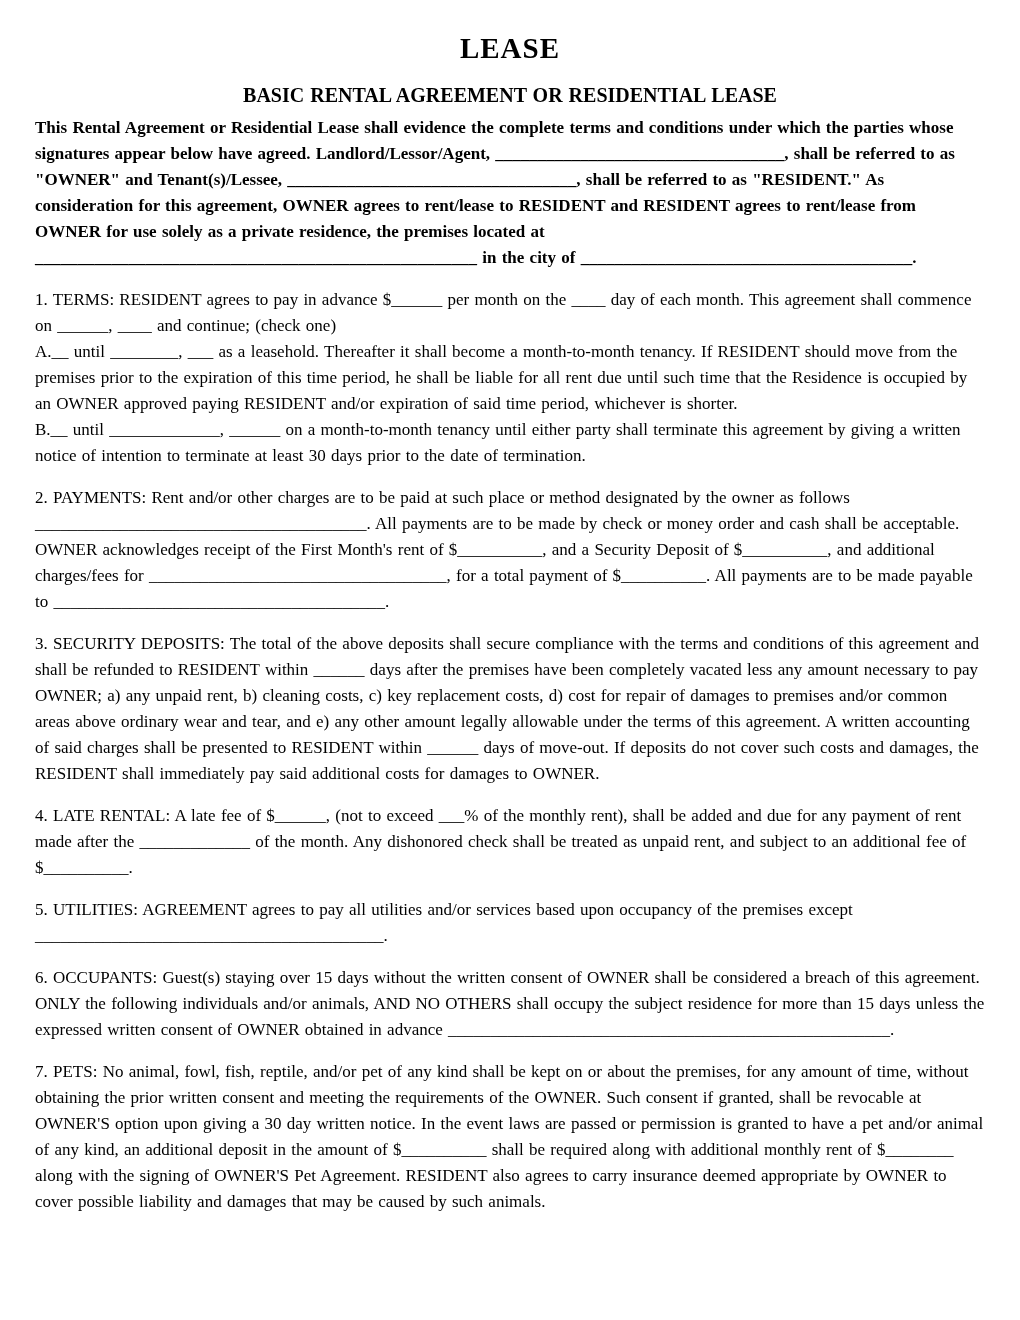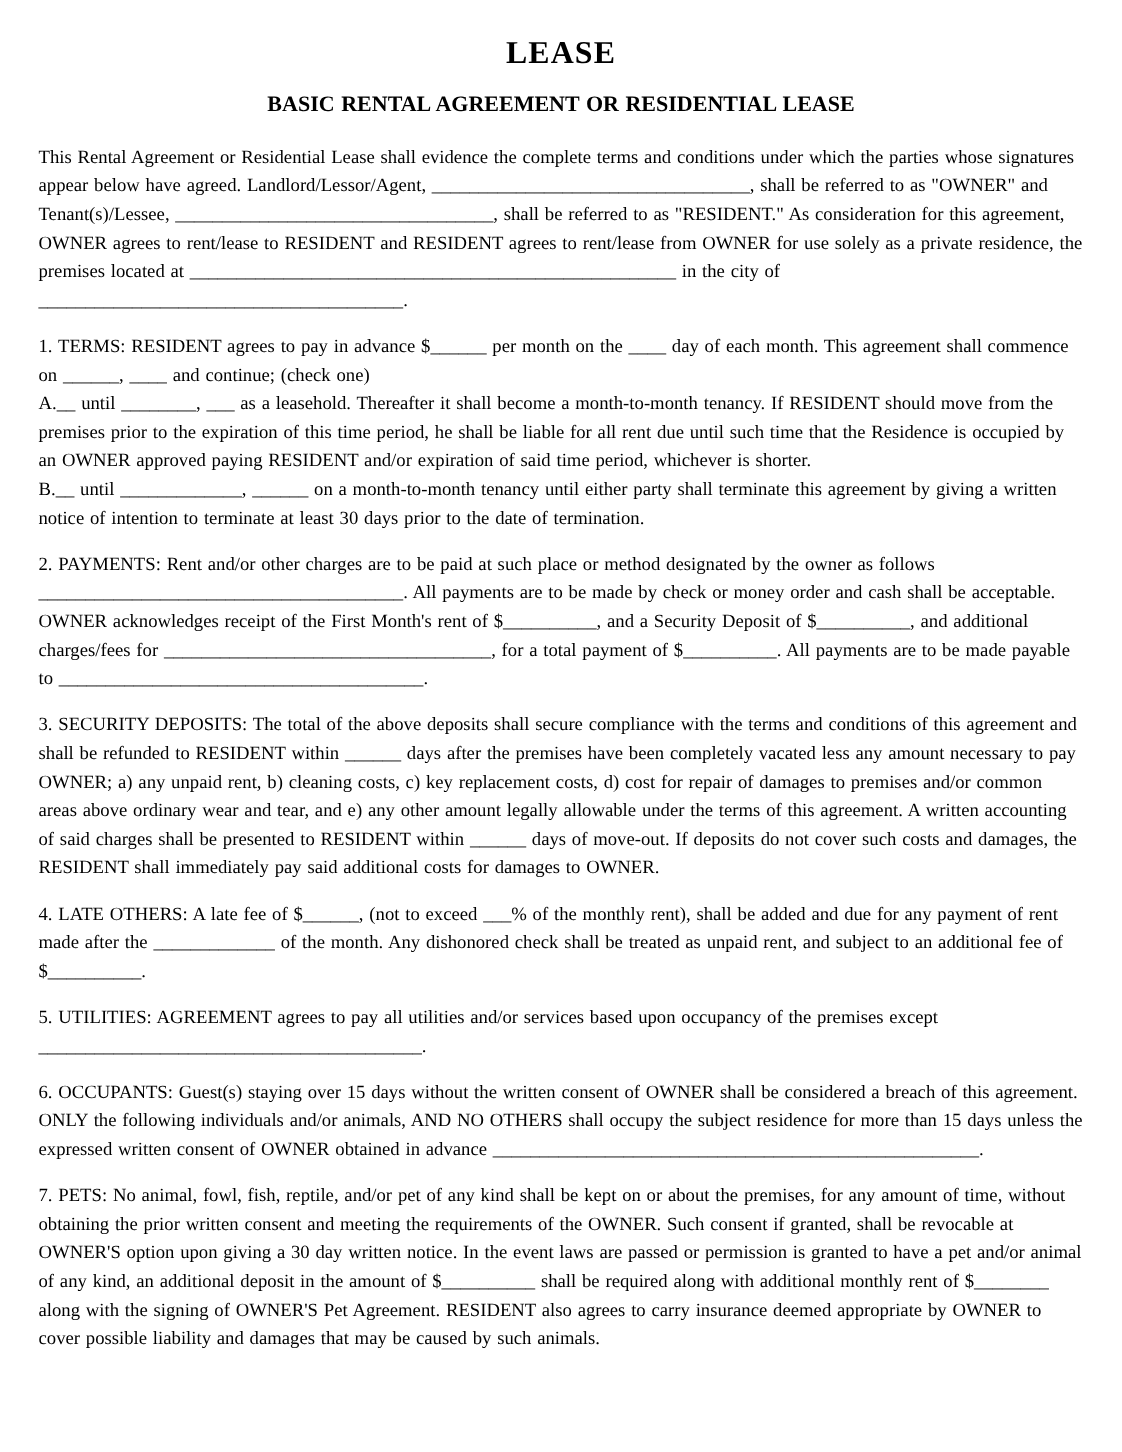--- a/index.html
+++ b/index.html
@@ -26,21 +26,21 @@
   }
   .doc-subtitle {
     font-size: 20px;
     font-weight: 700;
     text-align: center;
     margin: 17px 0 0 0;
     line-height: 1.25;
   }
   .para { margin: 0; }
   .mt { margin-top: 16px; }
-  .intro { margin-top: 22px; }
+  .intro { margin-top: 7px; font-weight: bold; }
   .sec-heading { font-weight: 400; }
 </style>
 </head>
 <body>
 
 <div class="page">
 
   <h1 class="doc-title">LEASE</h1>
 
   <h2 class="doc-subtitle">BASIC RENTAL AGREEMENT OR RESIDENTIAL LEASE</h2>
@@ -55,21 +55,21 @@
 
   <div class="mt">
     <p class="para"><span>2.</span> <span class="sec-heading">PAYMENTS:</span> <span>Rent and/or other charges are to be paid at such place or method designated by the owner as follows _______________________________________. All payments are to be made by check or money order and cash shall be acceptable. OWNER acknowledges receipt of the First Month's rent of $__________, and a Security Deposit of $__________, and additional charges/fees for ___________________________________, for a total payment of $__________. All payments are to be made payable to _______________________________________.</span></p>
   </div>
 
   <div class="mt">
     <p class="para"><span>3.</span> <span class="sec-heading">SECURITY DEPOSITS:</span> <span>The total of the above deposits shall secure compliance with the terms and conditions of this agreement and shall be refunded to RESIDENT within ______ days after the premises have been completely vacated less any amount necessary to pay OWNER; a) any unpaid rent, b) cleaning costs, c) key replacement costs, d) cost for repair of damages to premises and/or common areas above ordinary wear and tear, and e) any other amount legally allowable under the terms of this agreement. A written accounting of said charges shall be presented to RESIDENT within ______ days of move-out. If deposits do not cover such costs and damages, the RESIDENT shall immediately pay said additional costs for damages to OWNER.</span></p>
   </div>
 
   <div class="mt">
-    <p class="para"><span>4.</span> <span class="sec-heading">LATE OTHERS:</span> <span>A late fee of $______, (not to exceed ___% of the monthly rent), shall be added and due for any payment of rent made after the _____________ of the month. Any dishonored check shall be treated as unpaid rent, and subject to an additional fee of $__________.</span></p>
+    <p class="para"><span>4.</span> <span class="sec-heading">LATE RENTAL:</span> <span>A late fee of $______, (not to exceed ___% of the monthly rent), shall be added and due for any payment of rent made after the _____________ of the month. Any dishonored check shall be treated as unpaid rent, and subject to an additional fee of $__________.</span></p>
   </div>
 
   <div class="mt">
     <p class="para"><span>5.</span> <span class="sec-heading">UTILITIES:</span> <span>AGREEMENT agrees to pay all utilities and/or services based upon occupancy of the premises except _________________________________________.</span></p>
   </div>
 
   <div class="mt">
     <p class="para"><span>6.</span> <span class="sec-heading">OCCUPANTS:</span> <span>Guest(s) staying over 15 days without the written consent of OWNER shall be considered a breach of this agreement. ONLY the following individuals and/or animals, AND NO OTHERS shall occupy the subject residence for more than 15 days unless the expressed written consent of OWNER obtained in advance ____________________________________________________.</span></p>
   </div>
 

